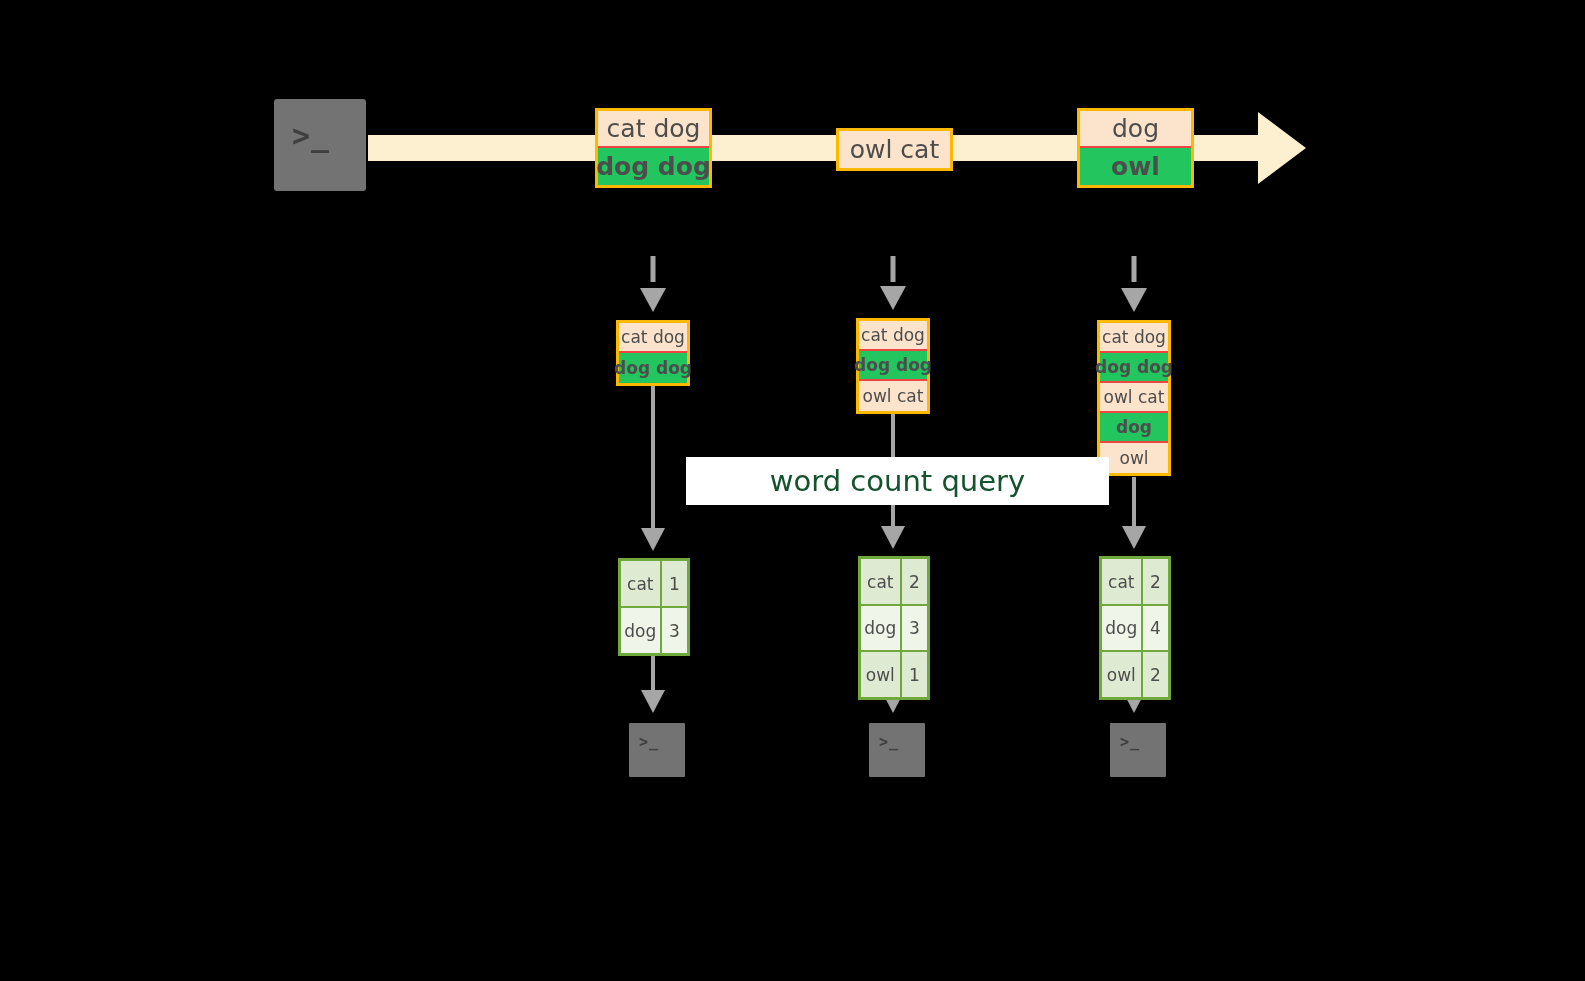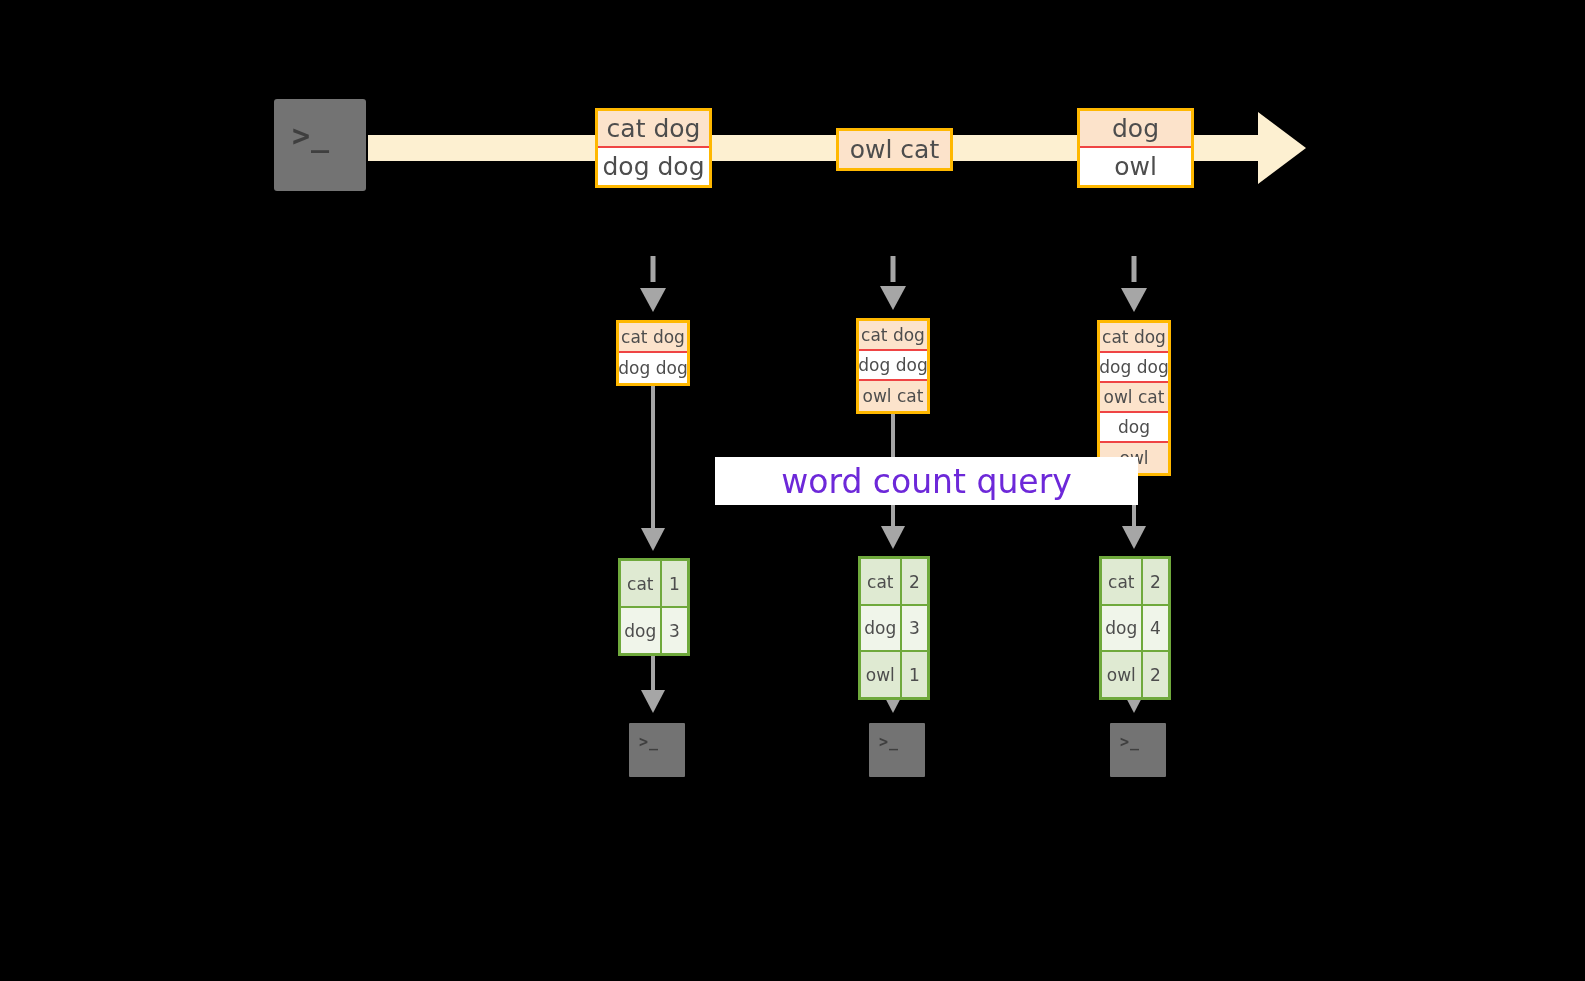--- a/index.html
+++ b/index.html
@@ -93,21 +93,21 @@
     color: #4d4d4d;
     text-align: center;
     white-space: nowrap;
     border-bottom: 2px solid #ef4444;
     display: flex;
     align-items: center;
     justify-content: center;
   }
   .rec-cell:last-child { border-bottom: none; }
   .rec-cell.shade-a { background: #FCE3CB; }
-  .rec-cell.shade-b { background: #ffffff; }
+  .rec-cell.shade-b { background: #22c55e; font-weight: bold; }
 
   
   .rec-big { }
   .rec-big .rec-cell {
     height: 37px;
     font-size: 25px;
   }
   
   .rec-small .rec-cell {
     height: 30px;
@@ -140,27 +140,27 @@
   }
   .res-table td.key { width: 60%; }
   .res-table td.val { width: 40%; border-right: none; }
   .res-table tr:last-child td { border-bottom: none; }
   .res-table tr.shade-a td { background: #DFEAD2; }
   .res-table tr.shade-b td { background: #F0F5EA; }
 
   
   #query-label {
     position: absolute;
-    left: 715px;
+    left: 686px;
     top: 457px;
     width: 423px;
     height: 48px;
     background: #FFFFFF;
-    color: #6d28d9;
-    font-size: 33px;
+    color: #14532d;
+    font-size: 29px;
     display: flex;
     align-items: center;
     justify-content: center;
     white-space: nowrap;
   }
 </style>
 </head>
 <body>
 
 <div id="stage">

